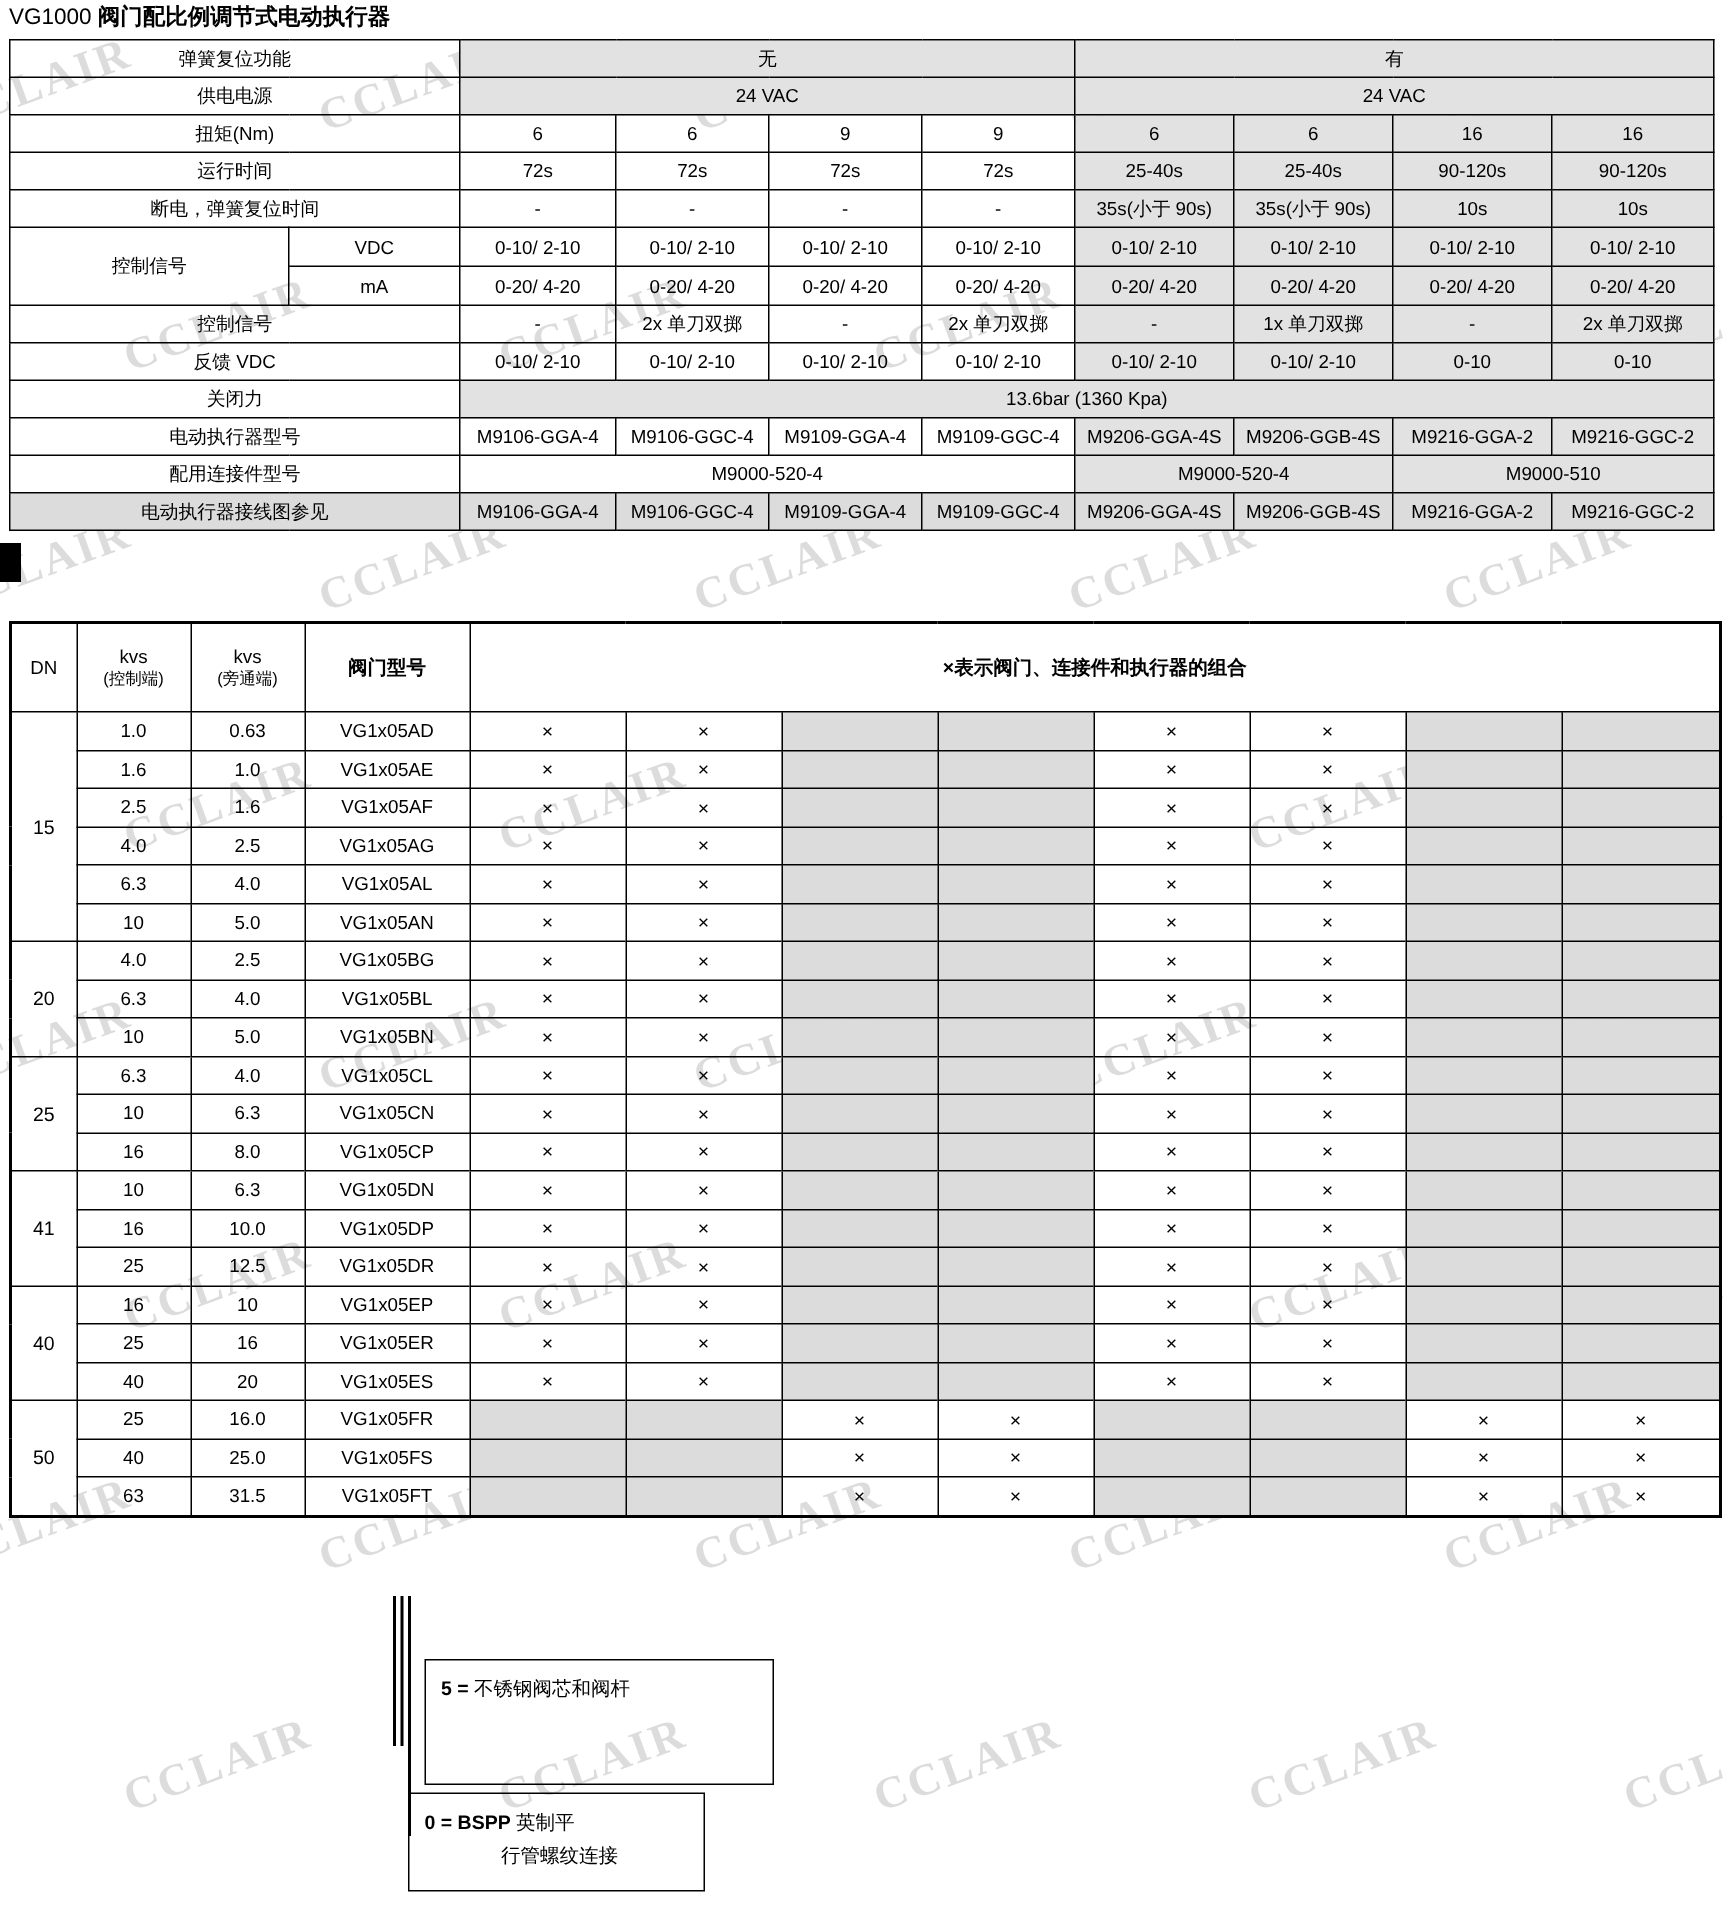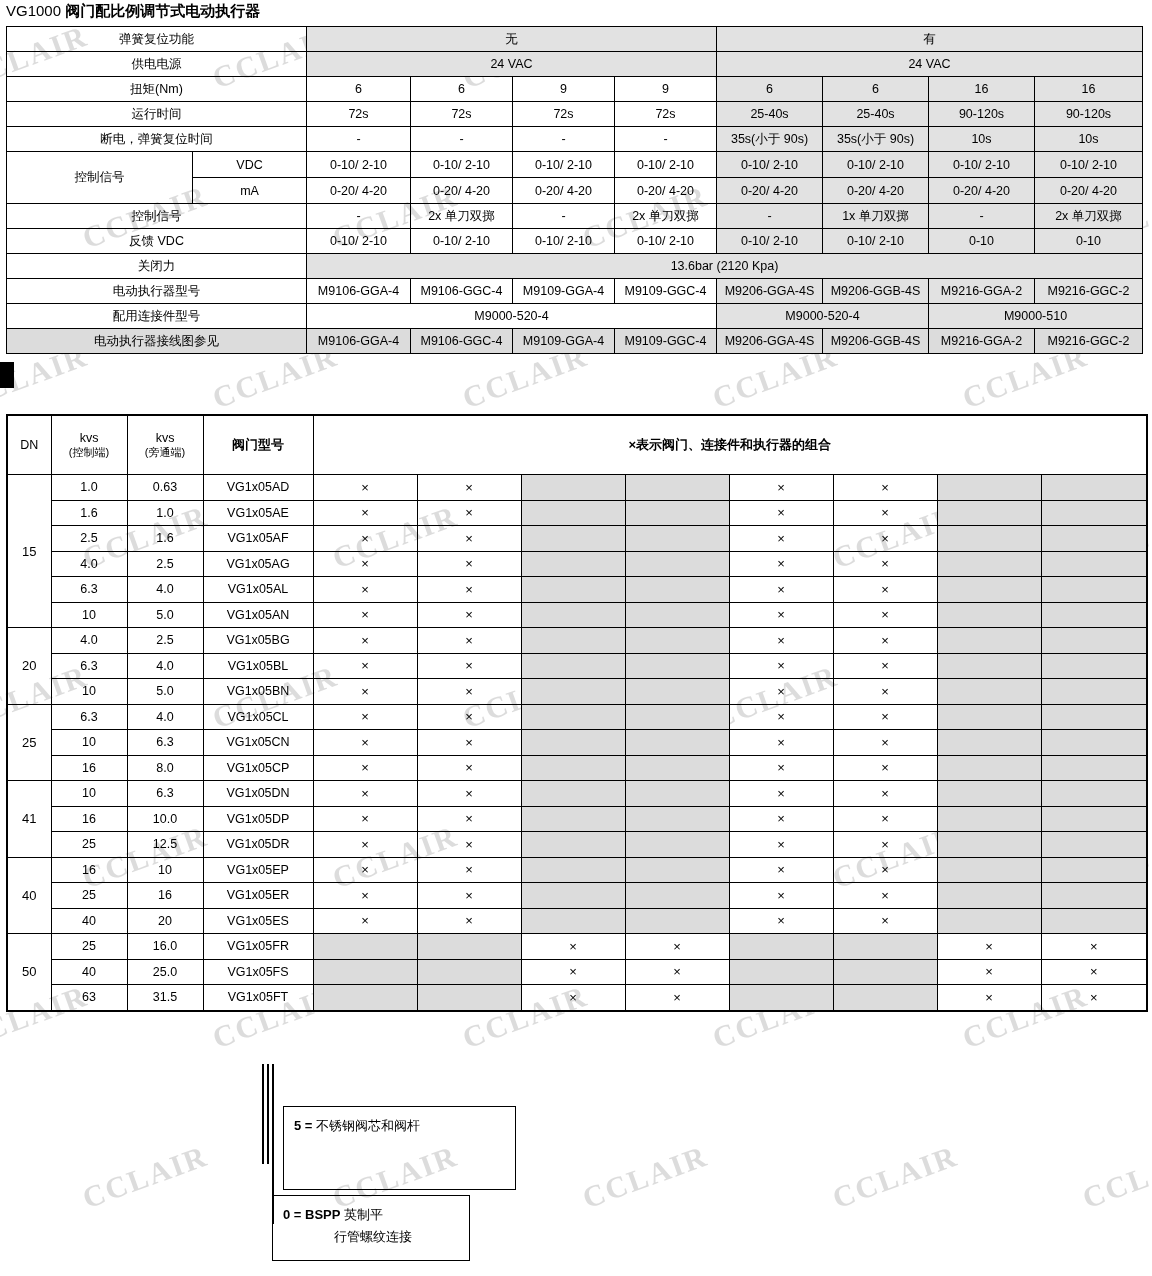--- a/index.html
+++ b/index.html
@@ -236,21 +236,21 @@
           <td>0-10/ 2-10</td>
           <td>0-10/ 2-10</td>
           <td class="shade">0-10/ 2-10</td>
           <td class="shade">0-10/ 2-10</td>
           <td class="shade">0-10</td>
           <td class="shade">0-10</td>
         </tr>
 
         <tr>
           <td colspan="2">关闭力</td>
-          <td colspan="8" class="shade">13.6bar (2120 Kpa)</td>
+          <td colspan="8" class="shade">13.6bar (1360 Kpa)</td>
         </tr>
 
         <tr>
           <td colspan="2">电动执行器型号</td>
           <td>M9106-GGA-4</td>
           <td>M9106-GGC-4</td>
           <td>M9109-GGA-4</td>
           <td>M9109-GGC-4</td>
           <td class="shade">M9206-GGA-4S</td>
           <td class="shade">M9206-GGB-4S</td>

